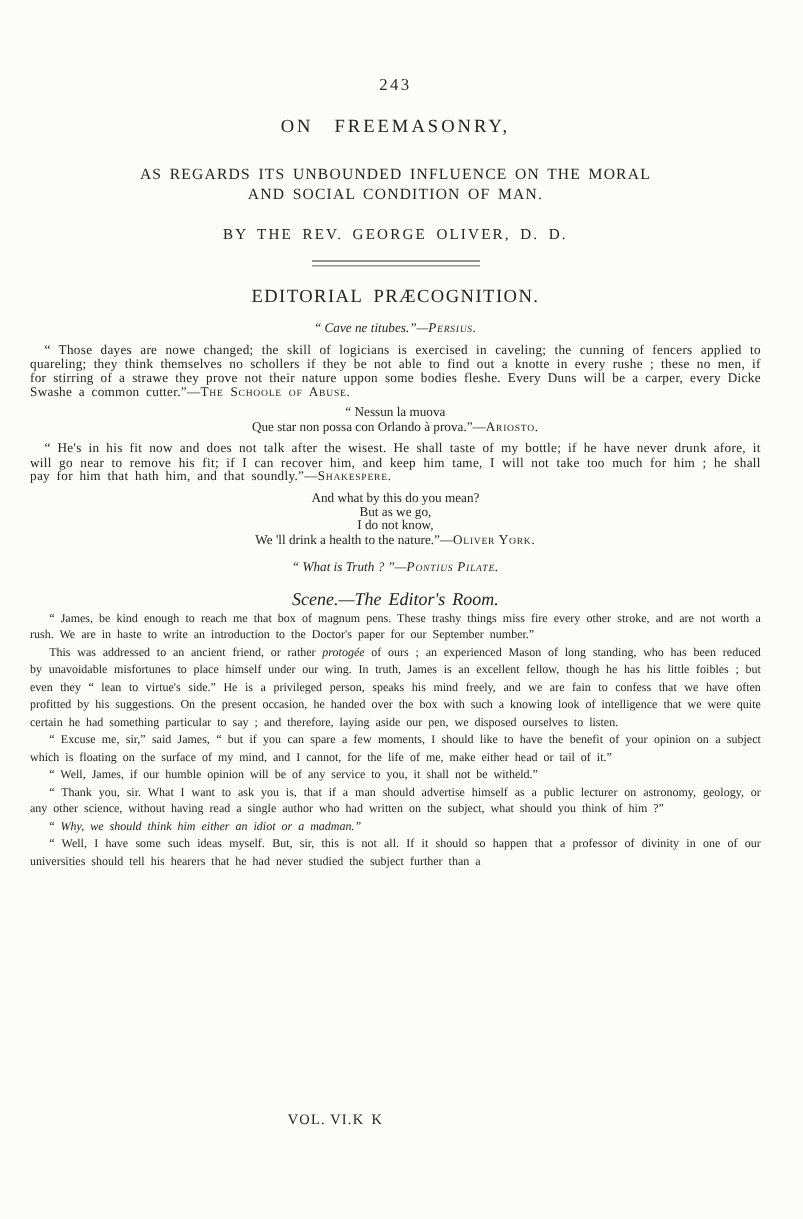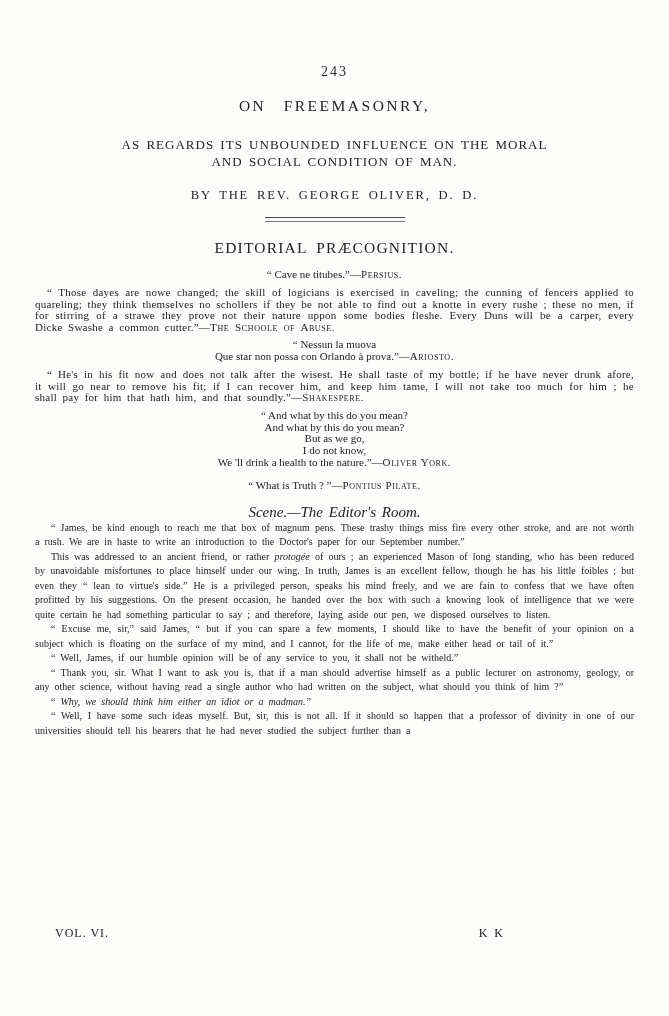--- a/index.html
+++ b/index.html
@@ -5,21 +5,21 @@
   html, body { margin: 0; padding: 0; background: #e9e9e7; }
   .page {
     position: relative;
     width: 669px;
     height: 1016px;
     margin: 0 auto;
     background: #fcfcfb;
     color: #232323;
     font-family: "Liberation Serif", "DejaVu Serif", serif;
     box-sizing: border-box;
-    padding: 64px 35px 0 35px;
+    padding: 64px 35px 0 25px;
     overflow: hidden;
   }
   .pagenum {
     text-align: center;
     font-size: 14px;
     line-height: 16px;
     letter-spacing: 2px;
     color: #2b2b2b;
   }
   .title {
@@ -60,20 +60,21 @@
     font-size: 15.5px;
     line-height: 20px;
     letter-spacing: 1.2px;
     word-spacing: 4px;
   }
   .motto {
     margin-top: 10px;
     text-align: center;
     font-size: 11px;
     line-height: 13px;
+    font-style: italic;
   }
   .epigraph-prose {
     margin: 6px 0 0 0;
     font-size: 11px;
     line-height: 11.6px;
     text-align: justify;
     text-indent: 12px;
     word-spacing: 2.5px;
     letter-spacing: 0.25px;
   }
@@ -104,21 +105,21 @@
     text-align: justify;
     text-indent: 16px;
   }
   .dialogue .em { font-style: italic; }
   .footer {
     position: absolute;
     left: 55px;
     right: 164px;
     bottom: 76px;
     display: flex;
-    justify-content: space-between;
+    justify-content: center;
     font-size: 12px;
     line-height: 14px;
     letter-spacing: 1px;
   }
   .footer .sig { letter-spacing: 2px; }
 </style>
 </head>
 <body>
 
 <div class="page">
@@ -151,21 +152,20 @@
     <div>
       <span>Que star non possa con Orlando à prova.”—</span><span class="sc">Ariosto.</span>
     </div>
   </div>
 
   <p class="epigraph-prose">
     <span>“ He's in his fit now and does not talk after the wisest.  He shall taste of my bottle; if he have never drunk afore, it will go near to remove his fit; if I can recover him, and keep him tame, I will not take too much for him ; he shall pay for him that hath him, and that soundly.”—</span><span class="sc">Shakespere.</span>
   </p>
 
   <div class="verse">
-    <div>“ And what by this do you mean?</div>
     <div>And what by this do you mean?</div>
     <div>But as we go,</div>
     <div>I do not know,</div>
     <div>
       <span>We 'll drink a health to the nature.”—</span><span class="sc">Oliver York.</span>
     </div>
   </div>
 
   <div class="motto">
     <span>“ What is Truth ? ”—</span><span class="sc">Pontius Pilate.</span>

